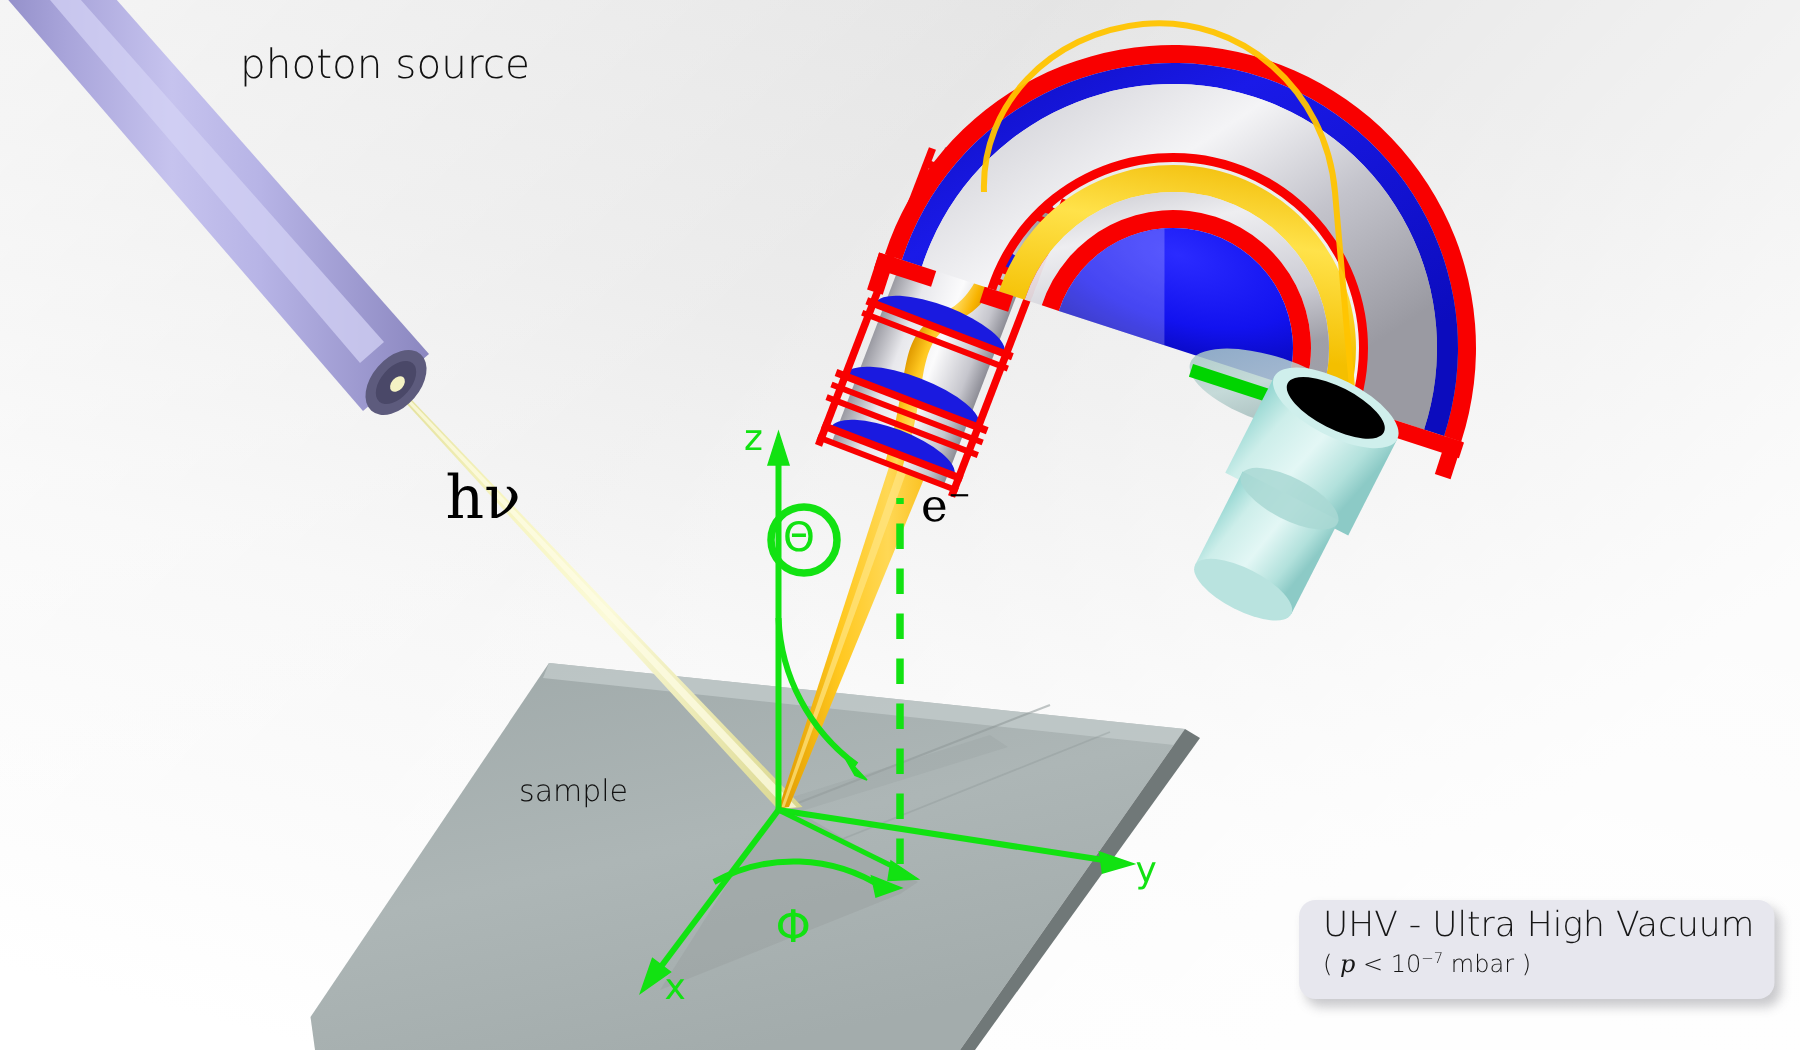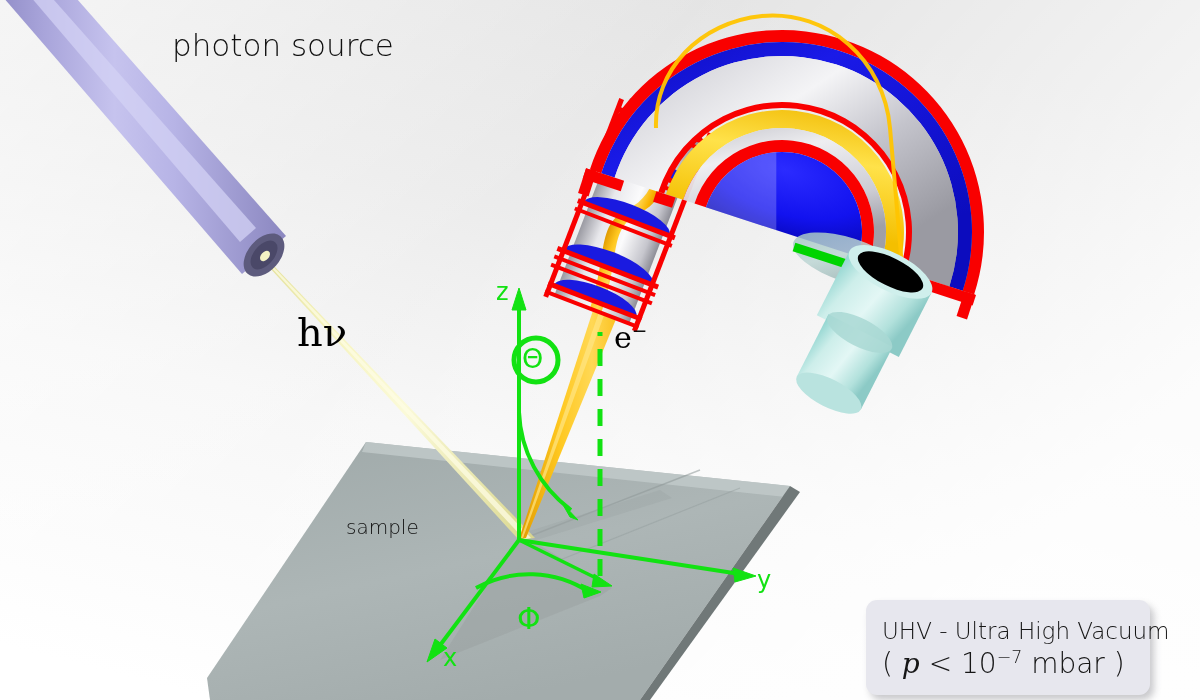--- a/index.html
+++ b/index.html
@@ -30,49 +30,49 @@
   }
   .lbl-serif {
     color: #000000;
     font-family: "DejaVu Serif", serif;
   }
   .lbl-green {
     color: #12e212;
     font-family: "DejaVu Sans", sans-serif;
   }
 
-  #label-photon-source { left: 172px; top: 30px; font-size: 31px; }
+  #label-photon-source { left: 160px; top: 30px; font-size: 27px; }
   #label-energy-analyser { left: 930px; top: 40px; font-size: 29px; }
   #label-sample { left: 346px; top: 517px; font-size: 20px; }
   #label-hnu { left: 265px; top: 312px; font-size: 40px; margin-left: 32px; }
   #label-electron { left: 614px; top: 322px; font-size: 30px; }
   #label-electron sup { font-size: 0.62em; vertical-align: super; }
 
   #label-axis-z { left: 496px; top: 280px; font-size: 24px; }
   #label-axis-y { left: 757px; top: 568px; font-size: 24px; }
   #label-axis-x { left: 443px; top: 646px; font-size: 24px; }
   #label-theta { left: 522px; top: 345px; font-size: 27px; }
   #label-phi { left: 517px; top: 604px; font-size: 30px; }
 
   #uhv-box {
     position: absolute;
     left: 866px;
     top: 600px;
-    width: 284px;
-    padding: 18px 16px 13px 16px;
+    width: 317px;
+    padding: 4px 16px 13px 16px;
     box-sizing: border-box;
     background: #e7e7ee;
     border-radius: 11px;
     box-shadow: 4px 5px 7px rgba(90,90,100,0.32);
     color: #161616;
     font-family: "DejaVu Sans", sans-serif;
     font-weight: 300;
   }
   #uhv-line1 { font-size: 23px; line-height: 1.18; white-space: nowrap; }
-  #uhv-line2 { font-size: 28px; line-height: 1.22; white-space: nowrap; margin-top: 2px; }
+  #uhv-line2 { font-size: 16px; line-height: 1.22; white-space: nowrap; margin-top: 2px; }
   #uhv-line2 .var { font-family: "DejaVu Serif", serif; font-style: italic; }
   #uhv-line2 sup { font-size: 0.62em; vertical-align: super; }
 </style>
 </head>
 <body>
 
 <div id="stage">
 
   <svg id="scene" width="1200" height="700" viewBox="0 0 1200 700">
     <defs>

